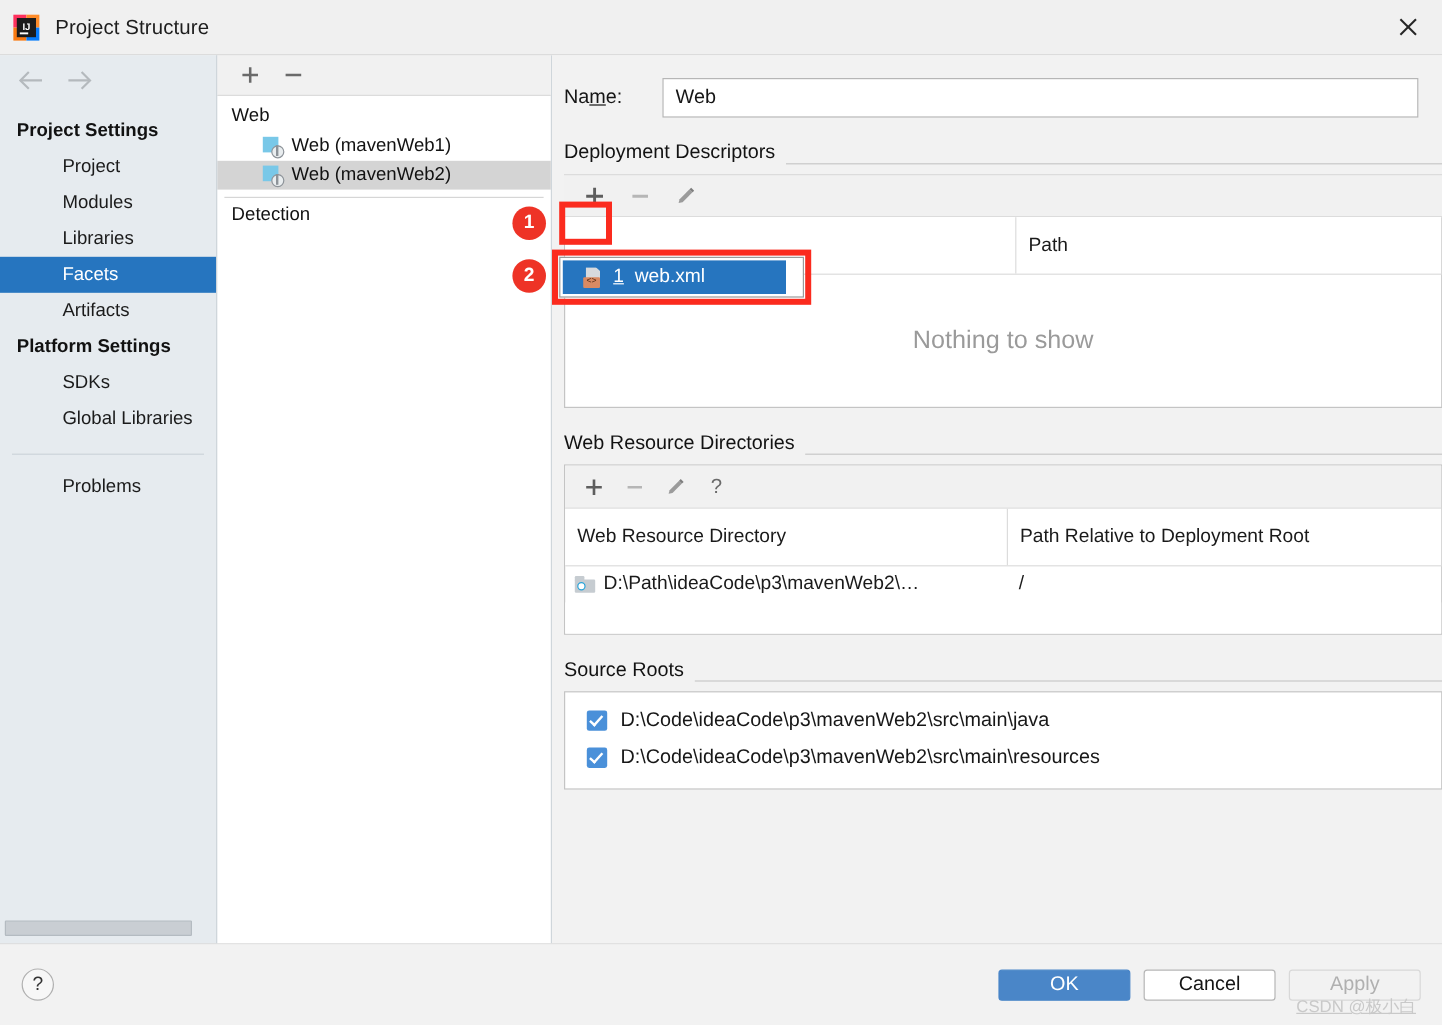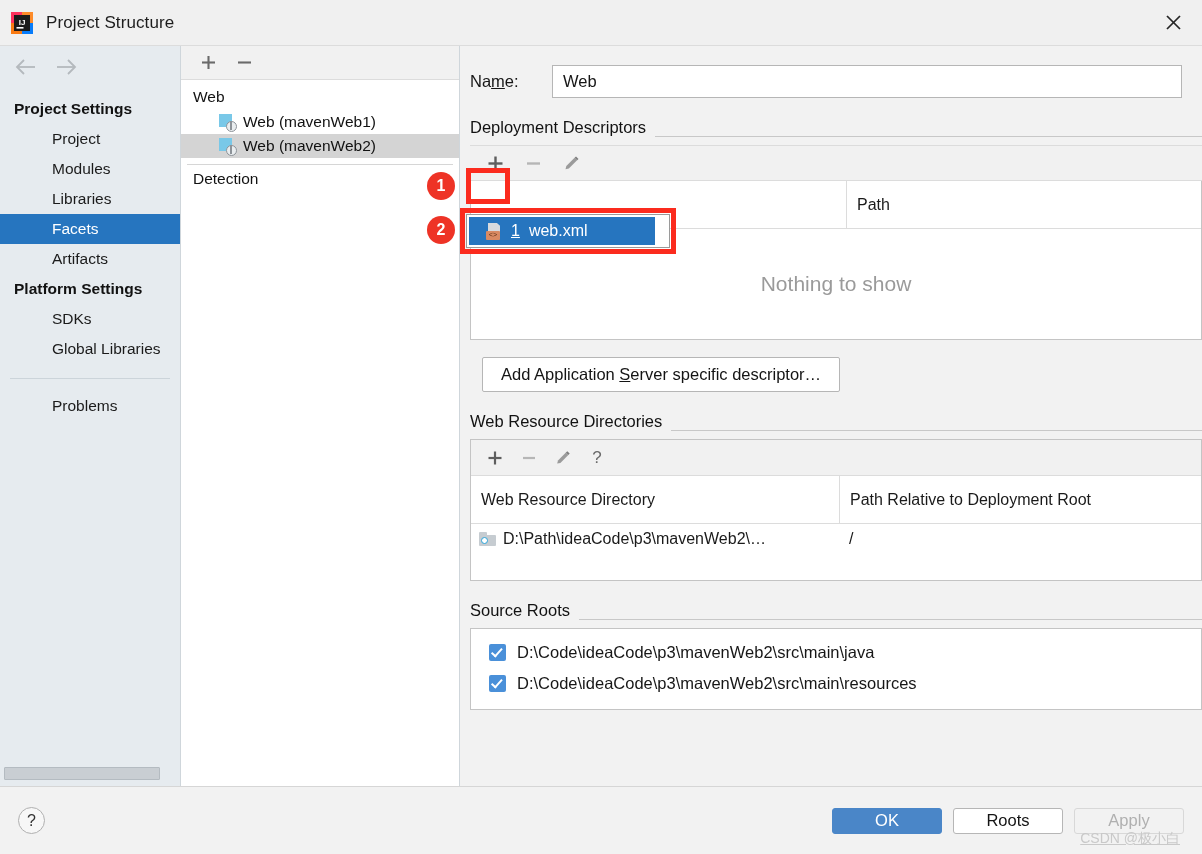--- a/index.html
+++ b/index.html
@@ -639,21 +639,20 @@
 
         <div id="dd-table">
           <div class="pane-head-row">
             <div class="pane-head-cell" style="width:375px;flex:0 0 375px"></div>
             <div class="col-div"></div>
             <div class="pane-head-cell" style="flex:1 1 auto">Path</div>
           </div>
           <div class="pane-empty">Nothing to show</div>
         </div>
 
-        <button id="add-app-btn">Add Application <u>S</u>erver specific descriptor…</button>
       </div>
 
       <div class="section">
         <div class="section-head">
           <span class="label">Web Resource Directories</span>
           <span class="rule"></span>
         </div>
 
         <div class="pane">
           <div class="pane-toolbar">
@@ -718,21 +717,21 @@
         </div>
       </div>
 
     </div>
   </div>
 
   <div id="footer">
     <div id="help-btn">?</div>
     <div id="footer-btns">
       <div class="fbtn primary">OK</div>
-      <div class="fbtn normal">Roots</div>
+      <div class="fbtn normal">Cancel</div>
       <div class="fbtn disabled">Apply</div>
     </div>
   </div>
 
   <div id="xml-popup">
     <div id="xml-popup-item">
       <span class="xml-icon">
         <span class="page"></span>
           <span class="tagbox">&lt;&gt;</span>
       </span>

